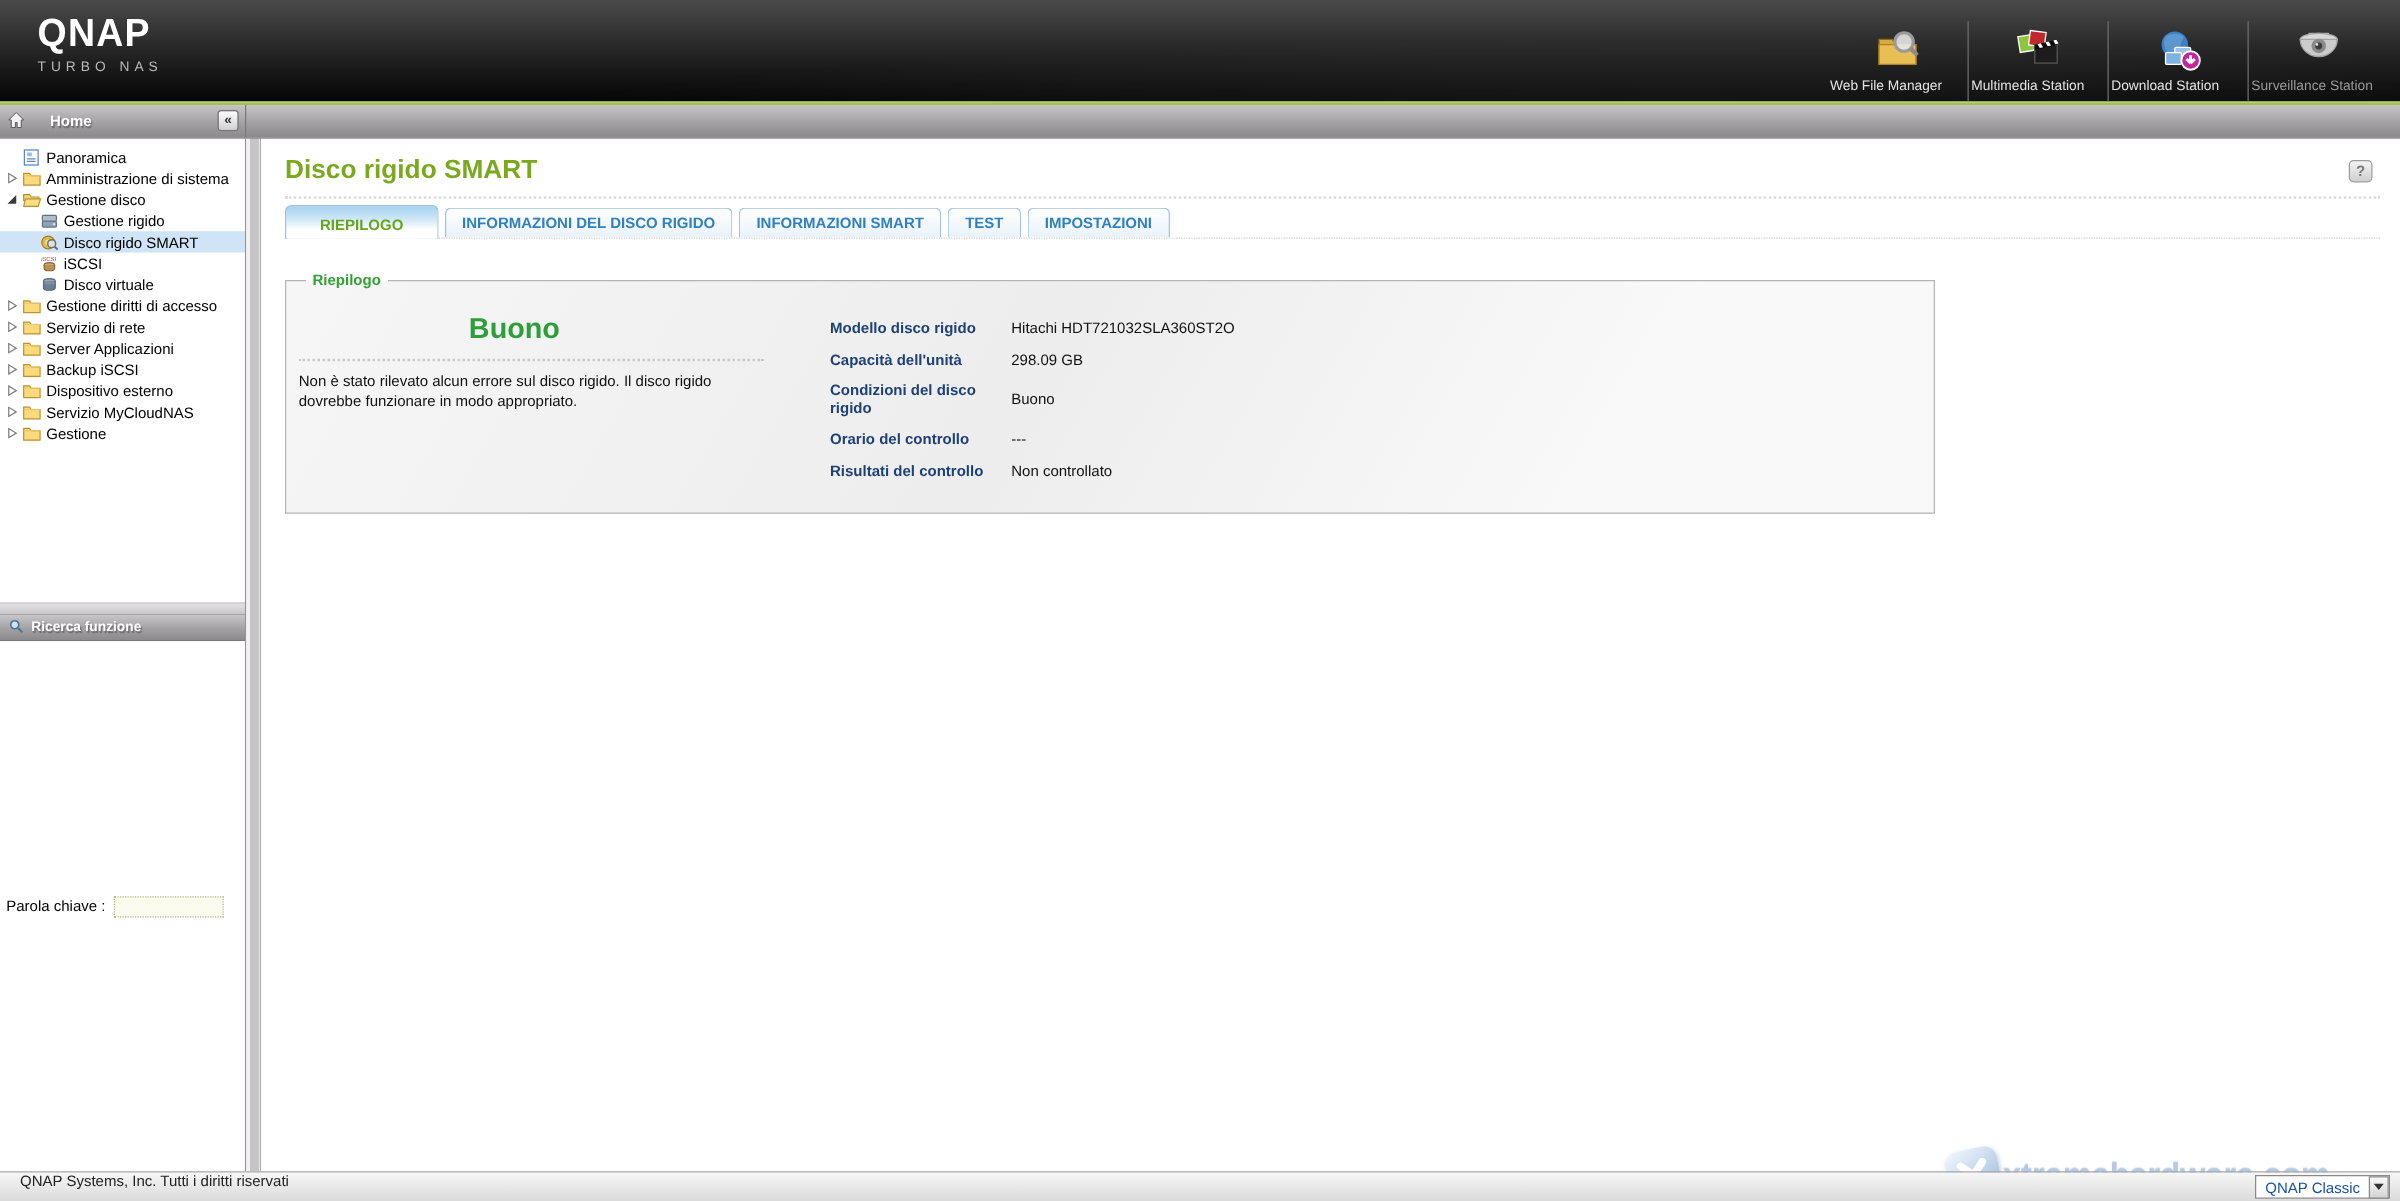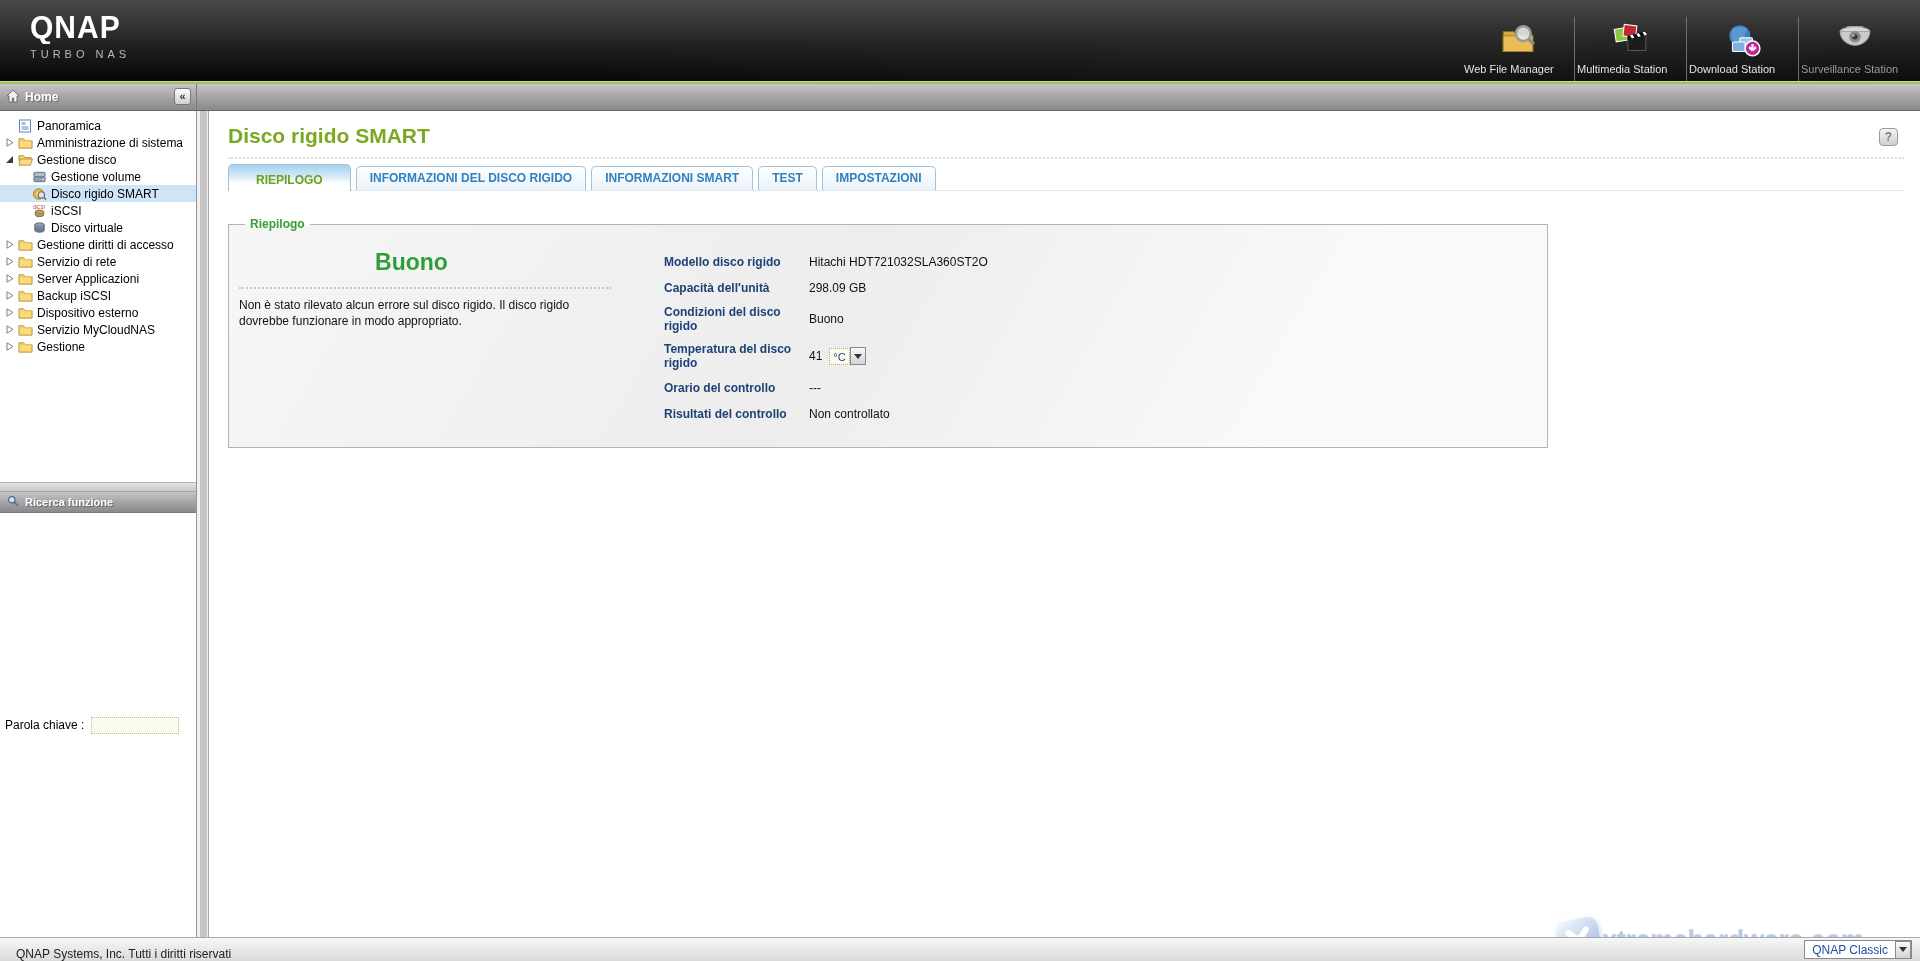--- a/index.html
+++ b/index.html
@@ -19,21 +19,21 @@
   .station + .station { border-left:1px solid #6e6e6e; }
   .station .sicon { height:40px; display:flex; align-items:center; justify-content:center; }
   .station .slabel { font-size:11px; color:#e3e3e3; margin-top:2px; white-space:nowrap; }
   .station.dim .slabel { color:#9a9a9a; }
 
   .greenline { height:3px; background:#a2c152; border-top:1px solid #c6dc87; }
 
   
   .toolbar { height:27px; display:flex; background:linear-gradient(180deg,#c7c5c8 0%,#a3a1a4 55%,#8b898c 100%); border-bottom:1px solid #68666a; }
   .tb-left { width:197px; position:relative; display:flex; align-items:center; padding-left:6px; border-right:1px solid #7a787b; }
-  .tb-left .home-lbl { color:#fff; font-weight:bold; margin-left:5px; text-shadow:1px 1px 1px rgba(0,0,0,.35); }
+  .tb-left .home-lbl { color:#fff; font-weight:bold; margin-left:20px; text-shadow:1px 1px 1px rgba(0,0,0,.35); }
   .collapse-btn { position:absolute; right:5px; top:4px; width:17px; height:17px; border:1px solid #77757a; border-radius:3px; background:linear-gradient(180deg,#fdfdfd,#cfcfd2); color:#333; font-weight:bold; font-size:11px; line-height:15px; text-align:center; cursor:pointer; }
   .tb-right { flex:1; display:flex; align-items:center; position:relative; border-left:1px solid #d6d4d7; padding-left:14px; }
   .breadcrumb { color:#fff; font-weight:bold; text-shadow:1px 1px 1px rgba(0,0,0,.35); }
   .userarea { position:absolute; right:162px; color:#fff; font-weight:bold; text-shadow:1px 1px 1px rgba(0,0,0,.35); display:flex; gap:6px; }
   .userarea .logout { cursor:pointer; }
   .langarea { position:absolute; right:10px; display:flex; align-items:center; gap:7px; color:#f2f2f2; }
   .lang-circle { width:16px; height:16px; border-radius:50%; background:radial-gradient(circle at 35% 30%, #555, #0a0a0a); border:2px solid #e8e8e8; display:flex; align-items:center; justify-content:center; cursor:pointer; }
   .lang-circle .tri { width:0; height:0; border-left:4px solid transparent; border-right:4px solid transparent; border-top:5px solid #fff; margin-top:1px; }
 
   
@@ -76,21 +76,21 @@
   .col-right { margin-left:40px; padding-top:16px; }
   .srow { display:flex; align-items:center; min-height:17px; margin-bottom:9px; }
   .srow .slbl { width:145px; flex:none; color:#1e4175; font-weight:bold; }
   .srow .sval { color:#111; }
   .unit-select { display:inline-flex; align-items:center; margin-left:7px; cursor:pointer; }
   .unit-box { border:1px dotted #a9a98a; background:#fcfcee; color:#1e4175; font-size:11px; padding:0 3px; height:17px; line-height:16px; }
   .dd-btn { width:16px; height:18px; border:1px solid #8a8a8a; background:linear-gradient(180deg,#f8f8f8,#d4d4d4); display:inline-flex; align-items:center; justify-content:center; }
   .dd-btn .tri { width:0; height:0; border-left:4px solid transparent; border-right:4px solid transparent; border-top:5px solid #333; }
 
   
-  .footer { height:24px; background:linear-gradient(180deg,#f7f7f7,#dadada); border-top:1px solid #a8a8a8; display:flex; align-items:flex-end; padding-left:16px; color:#222; position:relative; z-index:5; }
+  .footer { height:24px; background:linear-gradient(180deg,#f7f7f7,#dadada); border-top:1px solid #a8a8a8; display:flex; align-items:flex-start; padding-left:16px; color:#222; position:relative; z-index:5; }
   .theme-select { position:absolute; right:8px; top:2px; height:19px; display:flex; align-items:center; border:1px solid #8a8a8a; background:#fff; cursor:pointer; }
   .theme-select .theme-lbl { color:#1b4fa0; padding:0 7px; white-space:nowrap; }
 
   
   .watermark { position:absolute; right:56px; bottom:0; z-index:4; display:flex; align-items:center; pointer-events:none; }
   .wm-logo { width:42px; height:42px; border-radius:10px; transform:rotate(-12deg); background:linear-gradient(150deg,#f4f9fe 0%,#c9daee 45%,#93b1d3 100%); box-shadow:1px 2px 4px rgba(120,150,190,.45); display:flex; align-items:center; justify-content:center; margin-right:2px; }
   .wm-text { font-size:26px; font-weight:bold; color:#b4c9e4; text-shadow:0 1px 1px #ffffff, 0 -1px 1px rgba(90,120,160,.35); letter-spacing:0; }
 </style>
 </head>
 <body>
@@ -218,21 +218,21 @@
 
         <div class="titem lvl1">
           <span class="tw"></span>
           <span class="ticon">
             <svg width="15" height="13" viewBox="0 0 16 13">
                 <rect x="2" y="2" width="12" height="5" rx="1" fill="#aebdcb" stroke="#5f7184"></rect>
                 <rect x="2" y="7" width="12" height="5" rx="1" fill="#8fa3b5" stroke="#5f7184"></rect>
                 <circle cx="12" cy="9.5" r="1" fill="#d7e4ee"></circle>
               </svg>
           </span>
-          <span class="tlabel">Gestione volume</span>
+          <span class="tlabel">Gestione rigido</span>
         </div>
 
         <div class="titem lvl1 selected">
           <span class="tw"></span>
           <span class="ticon">
             <svg width="15" height="14" viewBox="0 0 16 14">
                 <circle cx="7" cy="7" r="5.5" fill="#e3b84d" stroke="#a07f23"></circle>
                 <circle cx="7" cy="7" r="2.5" fill="#f4dc9a"></circle>
                 <circle cx="10" cy="8" r="3.4" fill="#dfe9f2" fill-opacity=".85" stroke="#6b6b6b" stroke-width="1.2"></circle>
                 <line x1="12.4" y1="10.4" x2="15" y2="13" stroke="#6b6b6b" stroke-width="1.6"></line>
@@ -420,30 +420,20 @@
             </div>
             <div class="srow">
               <span class="slbl">Capacità dell'unità</span>
               <span class="sval">298.09 GB</span>
             </div>
             <div class="srow">
               <span class="slbl">Condizioni del disco rigido</span>
               <span class="sval">Buono</span>
             </div>
             <div class="srow">
-              <span class="slbl">Temperatura del disco rigido</span>
-              <span class="sval">41</span>
-              <span class="unit-select">
-                <span class="unit-box">°C</span>
-                <span class="dd-btn">
-                    <span class="tri"></span>
-                  </span>
-              </span>
-            </div>
-            <div class="srow">
               <span class="slbl">Orario del controllo</span>
               <span class="sval">---</span>
             </div>
             <div class="srow">
               <span class="slbl">Risultati del controllo</span>
               <span class="sval">Non controllato</span>
             </div>
 
           </div>
         </div>

